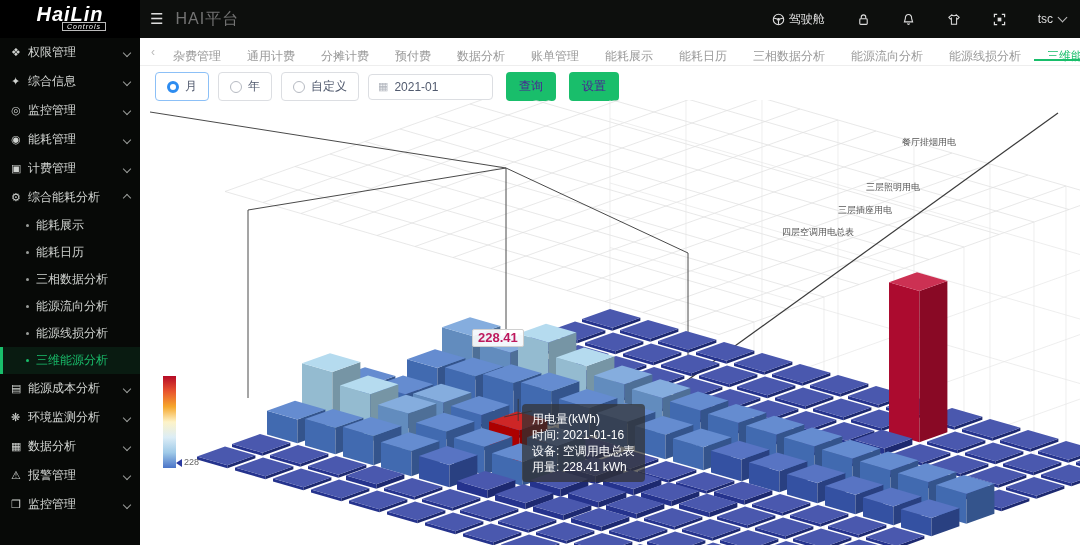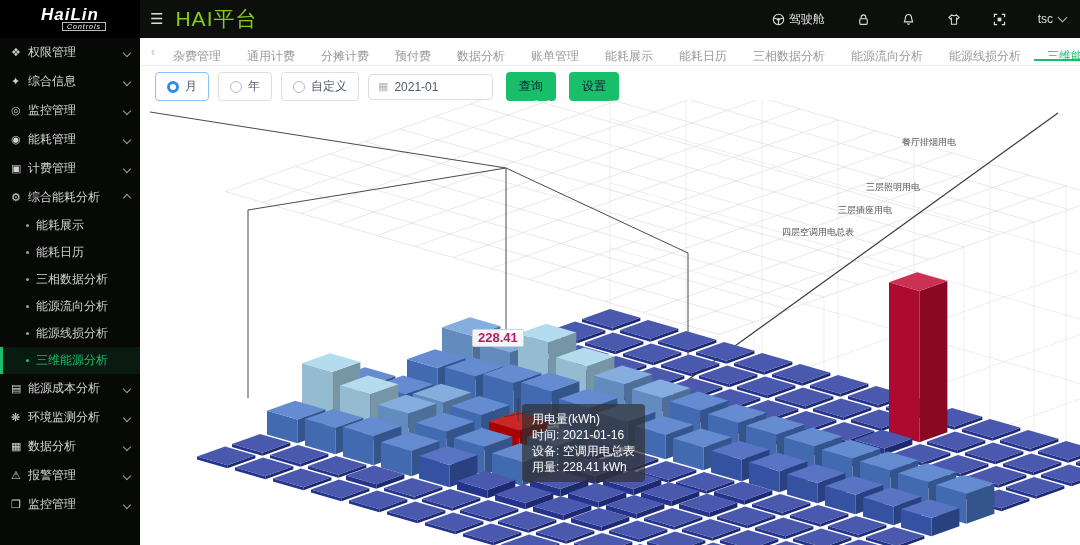--- a/index.html
+++ b/index.html
@@ -4,25 +4,25 @@
 <style>
   html,body{margin:0;padding:0;}
   body{width:1080px;height:545px;position:relative;overflow:hidden;
        font-family:"Liberation Sans",sans-serif;background:#fff;font-size:12px;color:#333;}
 
   
   #topbar{position:absolute;left:0;top:0;width:1080px;height:38px;background:#0d0f0d;
           display:flex;align-items:center;z-index:30;}
   #logo{width:140px;height:38px;background:#000;display:flex;flex-direction:column;
         align-items:center;justify-content:center;flex:0 0 140px;}
-  #logo .l1{color:#fff;font-weight:bold;font-style:italic;font-size:17px;letter-spacing:1px;line-height:15px;}
+  #logo .l1{color:#fff;font-weight:bold;font-style:italic;font-size:20px;letter-spacing:1px;line-height:15px;}
   #logo .l2{color:#fff;font-size:7px;border:1px solid #bbb;padding:0 4px;margin-left:28px;
             font-style:italic;letter-spacing:1px;}
   .collapse{color:#ddd;font-size:15px;margin:0 12px 0 10px;cursor:pointer;}
-  #apptitle{color:#84cc16;font-size:21px;letter-spacing:1px;}
+  #apptitle{color:#737373;font-size:16px;letter-spacing:1px;}
   #topbar-right{margin-left:auto;display:flex;align-items:center;gap:32px;padding-right:14px;color:#ddd;text-align:right;}
   #topbar-right .tb-item{display:flex;align-items:center;gap:4px;cursor:pointer;font-size:12px;color:#ddd;}
   #topbar-right svg{display:block;}
   .chev{display:inline-block;width:6px;height:6px;border-right:1.4px solid #bbb;border-bottom:1.4px solid #bbb;
         transform:rotate(45deg);margin-left:2px;margin-top:-3px;}
 
   
   #sidebar{position:absolute;left:0;top:38px;width:140px;bottom:0;background:#070907;z-index:20;}
   .side-item{height:29px;display:flex;align-items:center;padding-left:11px;color:#d4d7d4;
              font-size:12px;cursor:pointer;}
@@ -48,21 +48,21 @@
   
   #filters{position:absolute;left:15px;top:34px;display:flex;align-items:center;gap:9px;}
   .radio-box{display:flex;align-items:center;gap:6px;border:1px solid #dcdee2;border-radius:4px;
              padding:5px 11px;font-size:12px;color:#515a6e;cursor:pointer;background:#fff;}
   .radio-box.selected{border-color:#8cc0f7;}
   .radio{width:12px;height:12px;border:1px solid #b6bac2;border-radius:50%;background:#fff;box-sizing:border-box;}
   .radio.on{border:3.5px solid #2d8cf0;}
   #date-box{display:flex;align-items:center;gap:6px;border:1px solid #dcdee2;border-radius:4px;
             padding:5px 9px;width:105px;font-size:12px;color:#515a6e;background:#fff;cursor:text;}
   #date-box .cal{color:#b0b4bc;font-size:11px;}
-  .gbtn{background:#19be6b;color:#0f172a;border:none;border-radius:4px;padding:6px 13px;
+  .gbtn{background:#19be6b;color:#4c1d95;border:none;border-radius:4px;padding:6px 13px;
         font-size:12px;cursor:pointer;font-family:Liberation Sans, sans-serif;margin-left:4px;}
 
   
   #chart{position:absolute;left:0;top:62px;width:940px;height:483px;overflow:hidden;}
   #scene{position:absolute;left:0;top:0;}
   #bar-label{position:absolute;left:332px;top:229px;background:rgba(255,255,255,.9);
              border:1px solid #d0d0d0;color:#be185d;font-size:13px;font-weight:bold;
              padding:0 5px;line-height:16px;border-radius:2px;}
   #tooltip{position:absolute;left:382px;top:304px;background:rgba(50,50,50,.72);color:#fff;
            font-size:12px;line-height:16px;padding:7px 10px;border-radius:4px;white-space:nowrap;}
@@ -820,14 +820,19 @@
         <span>时间:</span> <span>2021-01-16</span>
       </div>
       <div>
         <span>设备:</span> <span>空调用电总表</span>
       </div>
       <div>
         <span>用量:</span> <span>228.41 kWh</span>
       </div>
     </div>
 
+    <div id="legend">
+      <div class="grad" style="background: linear-gradient(rgb(181, 10, 38), rgb(232, 84, 46), rgb(246, 167, 44), rgb(253, 243, 200), rgb(220, 237, 246), rgb(159, 202, 232), rgb(74, 116, 200));"></div>
+      <div class="handle"></div>
+      <div class="hval">228</div>
+    </div>
   </div>
 </div>
 
 </body></html>

